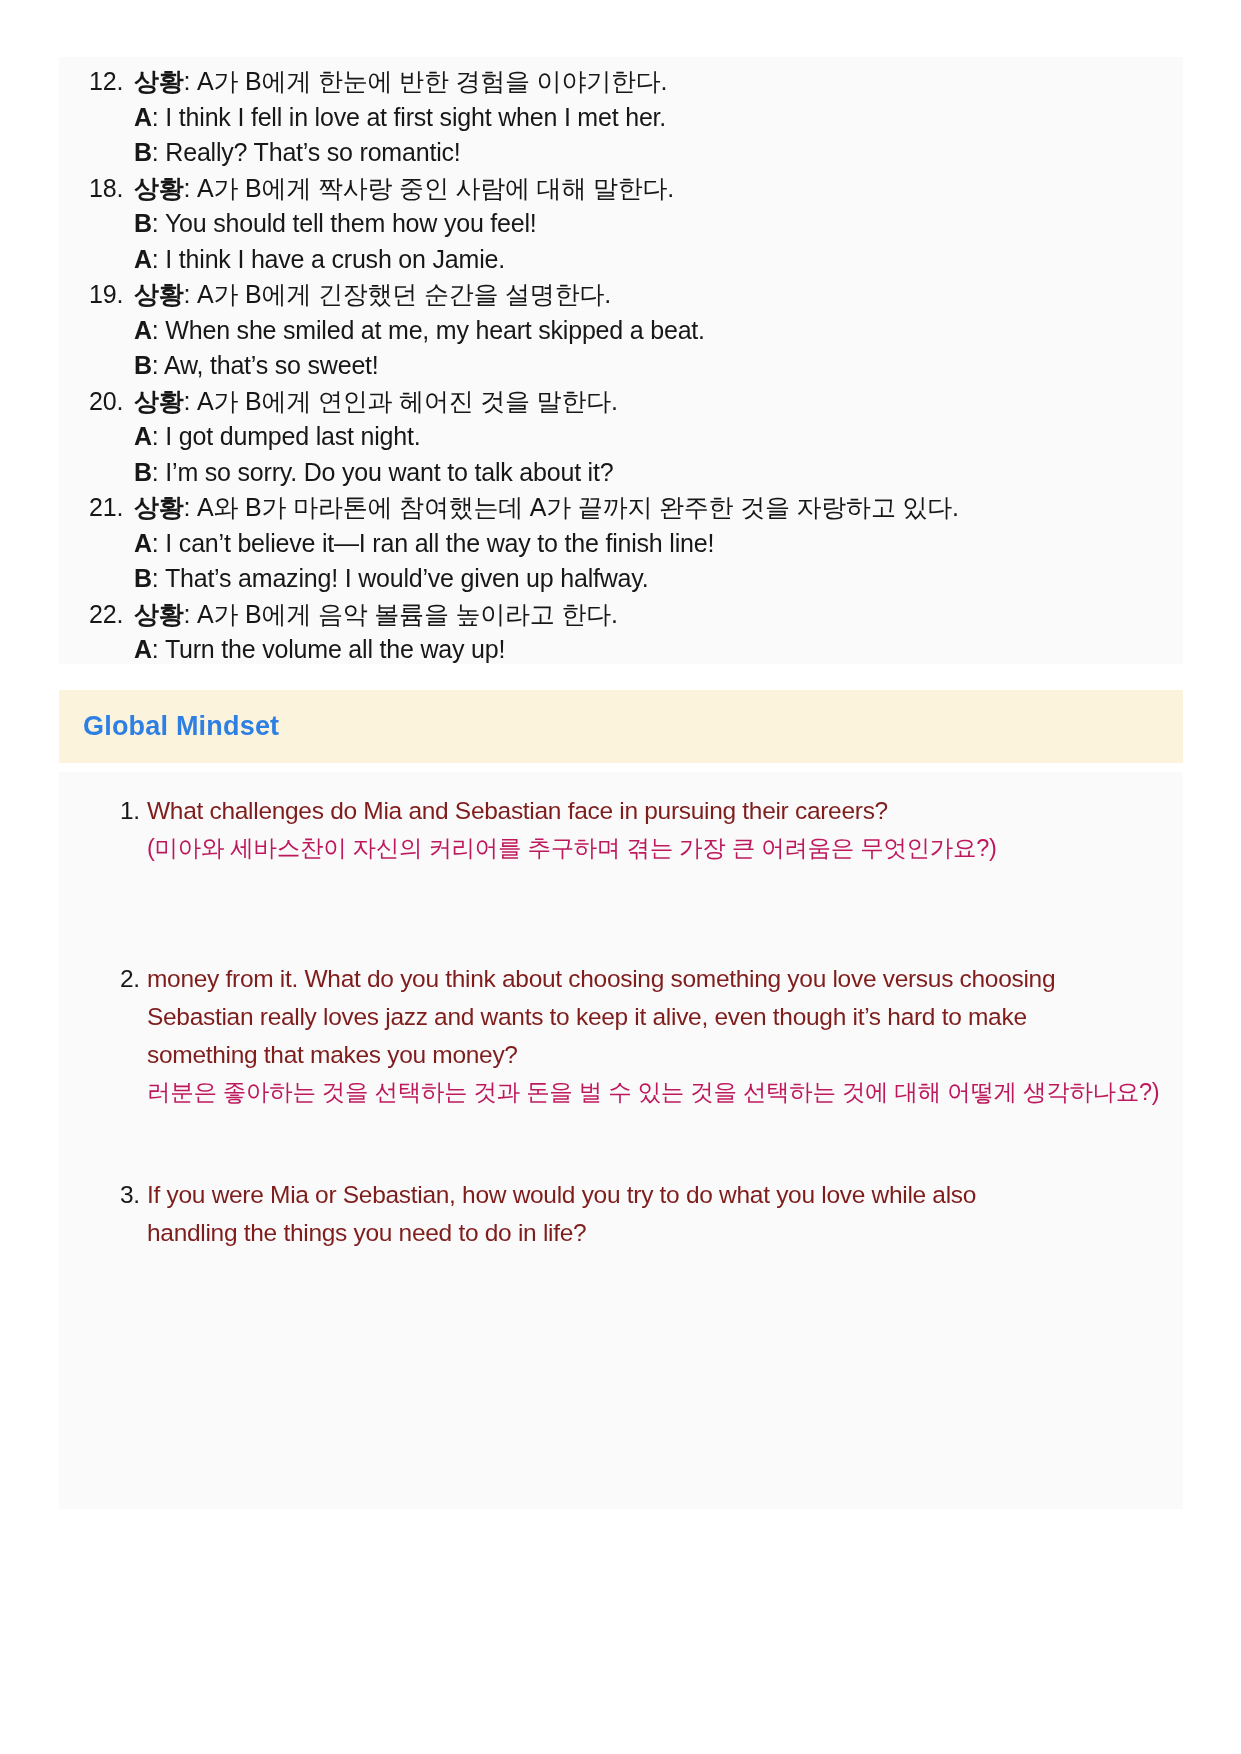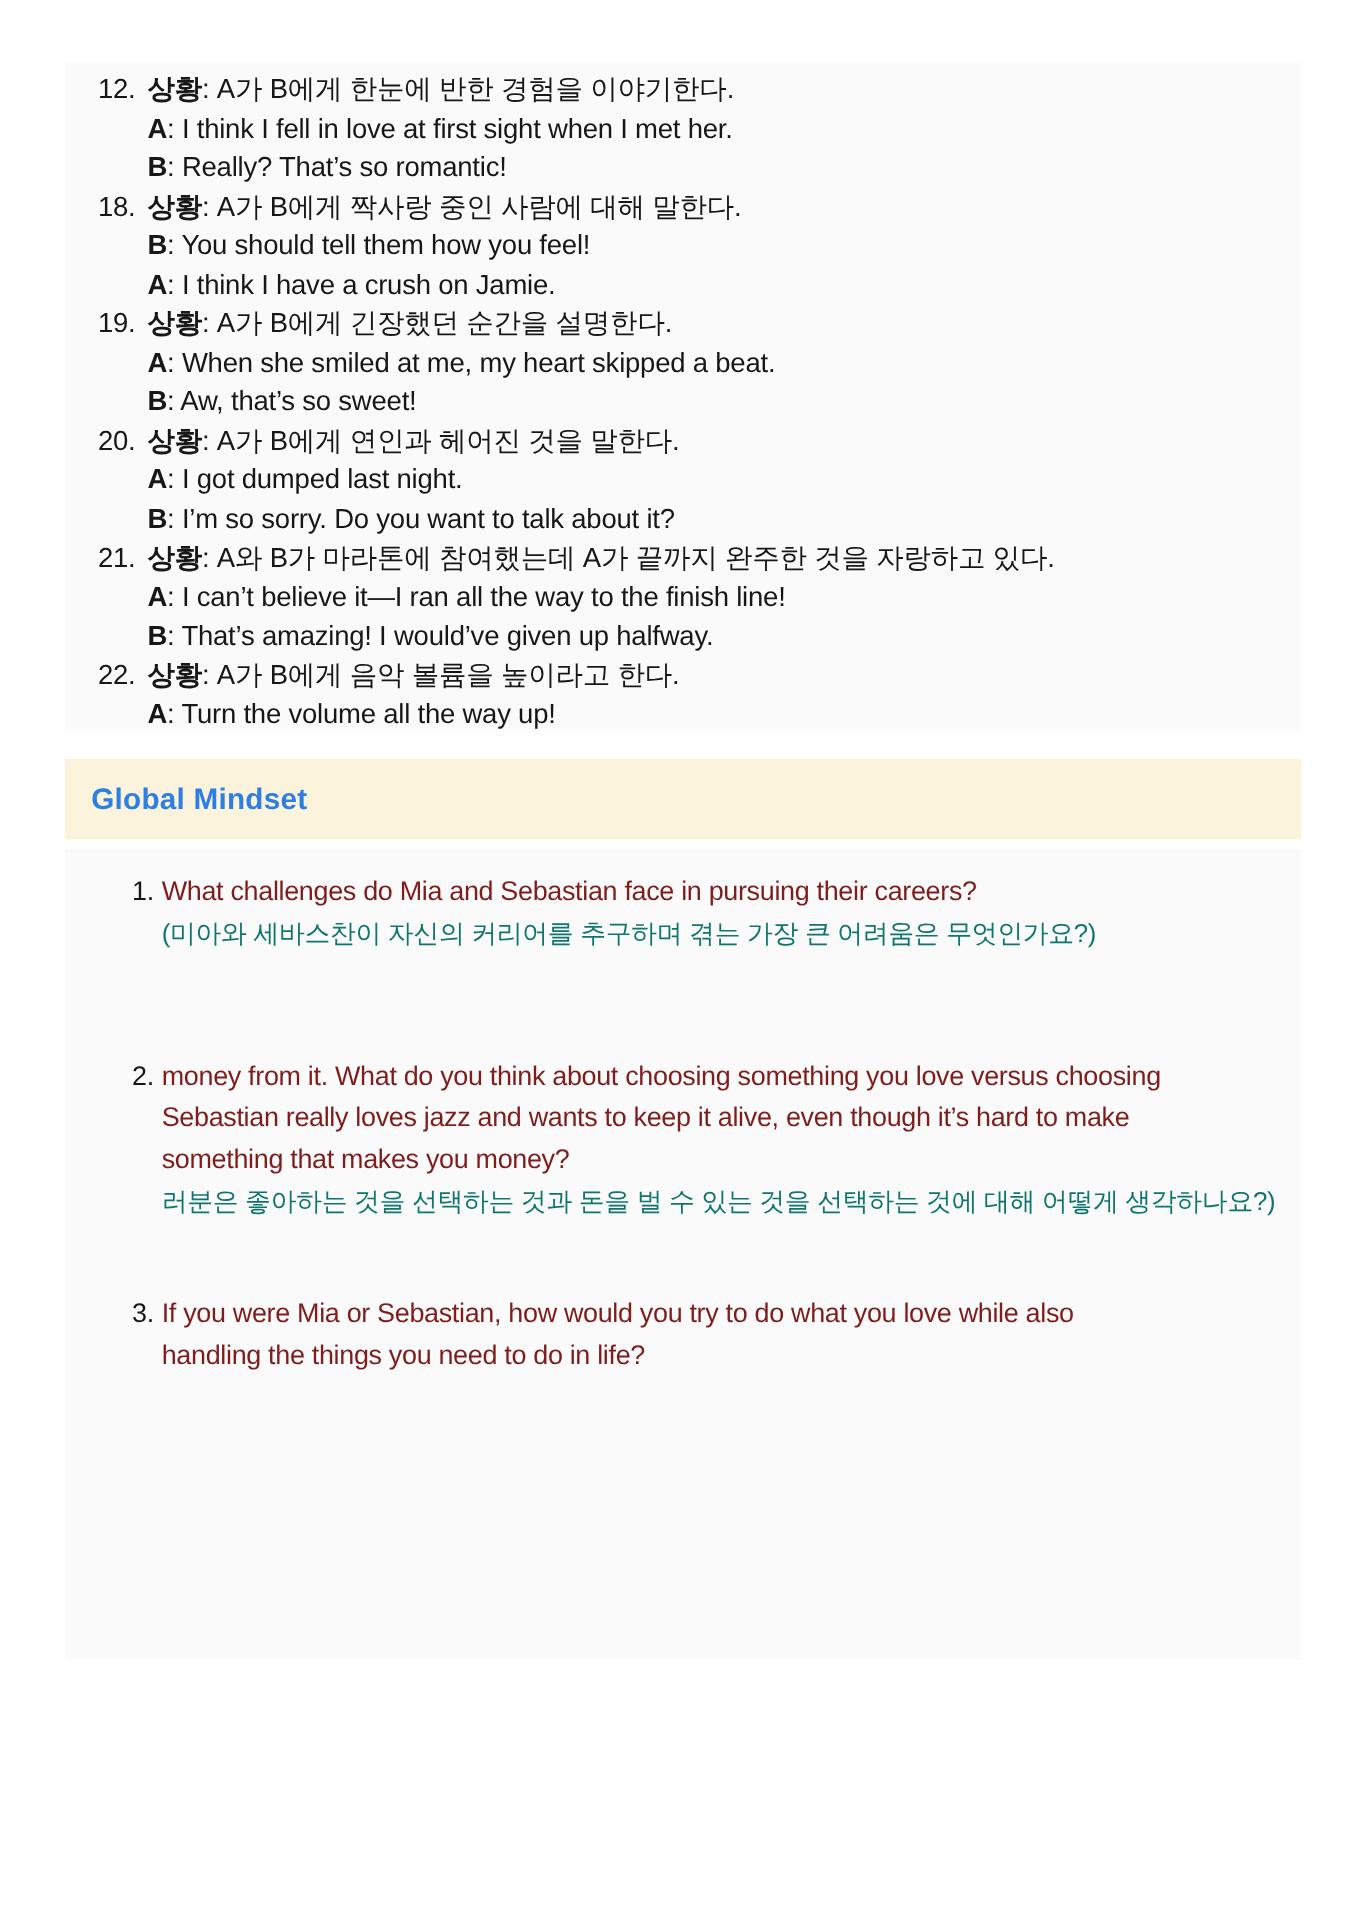--- a/index.html
+++ b/index.html
@@ -75,21 +75,21 @@
     line-height: 38px;
     white-space: nowrap;
     letter-spacing: -0.3px;
     color: #7f1d1d;
   }
   .q-ko-line {
     font-size: 23.5px;
     line-height: 36px;
     white-space: nowrap;
     letter-spacing: -0.3px;
-    color: #0f766e;
+    color: #be185d;
   }
 </style>
 </head>
 <body>
 
 <section class="panel" id="dialogue-panel">
   <div class="dlg-item">
     <div class="dlg-line situation">
       <span class="dlg-num">12.</span><span class="sit-label">상황</span><span class="sit-text">: A가 B에게 한눈에 반한 경험을 이야기한다.</span>
     </div>

